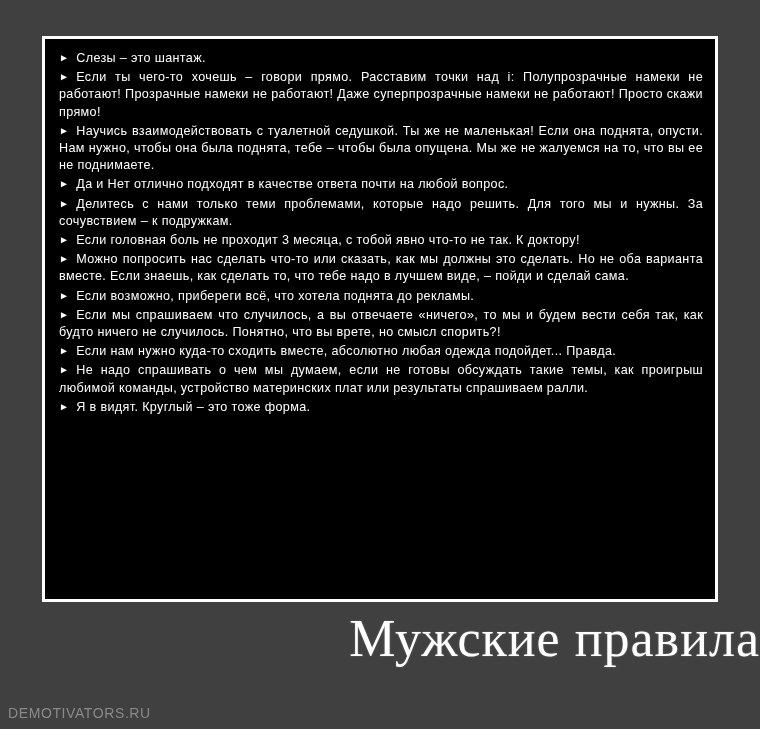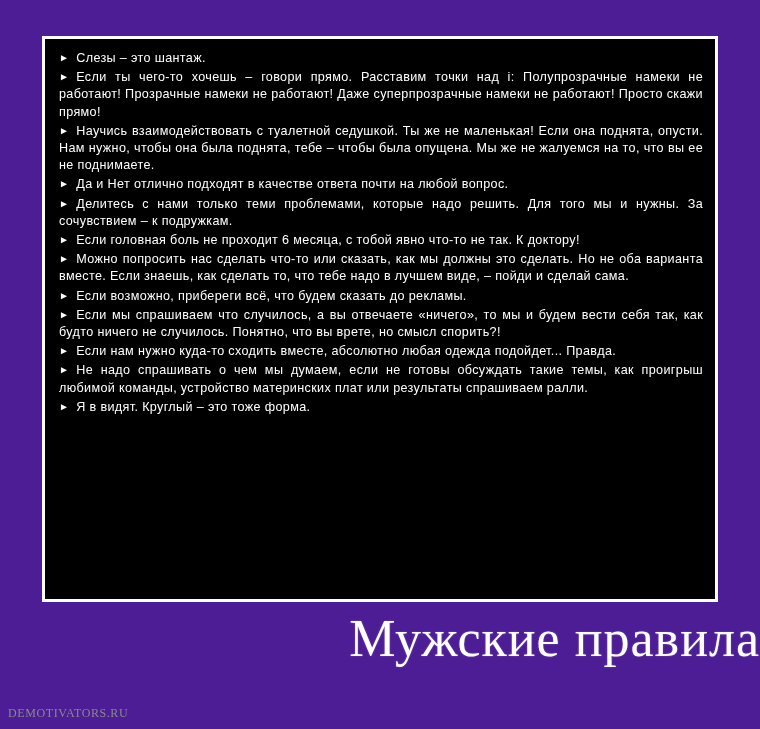--- a/index.html
+++ b/index.html
@@ -10,21 +10,21 @@
   body {
     width: 760px;
     height: 729px;
     overflow: hidden;
     font-family: "Liberation Sans", sans-serif;
   }
   .poster {
     position: relative;
     width: 760px;
     height: 729px;
-    background: #4c1d95;
+    background: #404040;
   }
   .frame {
     position: absolute;
     left: 42px;
     top: 36px;
     width: 676px;
     height: 566px;
     border: 3px solid #ffffff;
     box-sizing: border-box;
     background: #000000;
@@ -66,40 +66,40 @@
     font-weight: 400;
     letter-spacing: 1px;
     line-height: 62px;
     text-shadow: 0 0 2px rgba(255,255,255,0.25);
   }
   .watermark {
     position: absolute;
     left: 8px;
     bottom: 8px;
     color: #8a8a8a;
-    font-family: Liberation Serif, serif;
-    font-size: 12px;
+    font-family: Liberation Sans, sans-serif;
+    font-size: 14px;
     letter-spacing: 0.6px;
   }
 </style>
 </head>
 <body>
 
 <div class="poster">
 
   <div class="frame">
     <div class="content">
       <p class="rule"><span class="bullet">►</span><span>Слезы – это шантаж.</span></p>
       <p class="rule"><span class="bullet">►</span><span>Если ты чего-то хочешь – говори прямо. Расставим точки над i: Полупрозрачные намеки не работают! Прозрачные намеки не работают! Даже суперпрозрачные намеки не работают! Просто скажи прямо!</span></p>
       <p class="rule"><span class="bullet">►</span><span>Научись взаимодействовать с туалетной седушкой. Ты же не маленькая! Если она поднята, опусти. Нам нужно, чтобы она была поднята, тебе – чтобы была опущена. Мы же не жалуемся на то, что вы ее не поднимаете.</span></p>
       <p class="rule"><span class="bullet">►</span><span>Да и Нет отлично подходят в качестве ответа почти на любой вопрос.</span></p>
       <p class="rule"><span class="bullet">►</span><span>Делитесь с нами только теми проблемами, которые надо решить. Для того мы и нужны. За сочувствием – к подружкам.</span></p>
-      <p class="rule"><span class="bullet">►</span><span>Если головная боль не проходит 6 месяца, с тобой явно что-то не так. К доктору!</span></p>
+      <p class="rule"><span class="bullet">►</span><span>Если головная боль не проходит 3 месяца, с тобой явно что-то не так. К доктору!</span></p>
       <p class="rule"><span class="bullet">►</span><span>Можно попросить нас сделать что-то или сказать, как мы должны это сделать. Но не оба варианта вместе. Если знаешь, как сделать то, что тебе надо в лучшем виде, – пойди и сделай сама.</span></p>
-      <p class="rule"><span class="bullet">►</span><span>Если возможно, прибереги всё, что будем сказать до рекламы.</span></p>
+      <p class="rule"><span class="bullet">►</span><span>Если возможно, прибереги всё, что хотела поднята до рекламы.</span></p>
       <p class="rule"><span class="bullet">►</span><span>Если мы спрашиваем что случилось, а вы отвечаете «ничего», то мы и будем вести себя так, как будто ничего не случилось. Понятно, что вы врете, но смысл спорить?!</span></p>
       <p class="rule"><span class="bullet">►</span><span>Если нам нужно куда-то сходить вместе, абсолютно любая одежда подойдет... Правда.</span></p>
       <p class="rule"><span class="bullet">►</span><span>Не надо спрашивать о чем мы думаем, если не готовы обсуждать такие темы, как проигрыш любимой команды, устройство материнских плат или результаты спрашиваем ралли.</span></p>
       <p class="rule"><span class="bullet">►</span><span>Я в видят. Круглый – это тоже форма.</span></p>
     </div>
   </div>
 
   <div class="title">Мужские правила</div>
 
   <div class="watermark">DEMOTIVATORS.RU</div>

